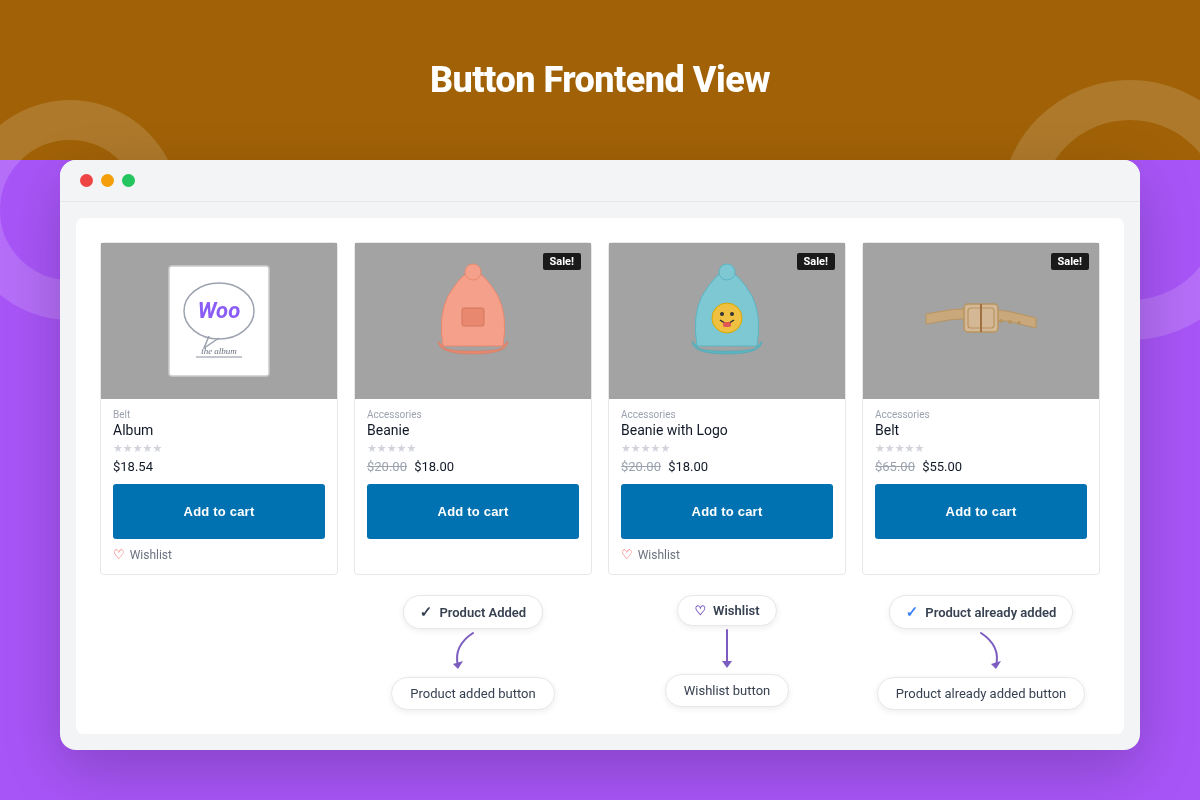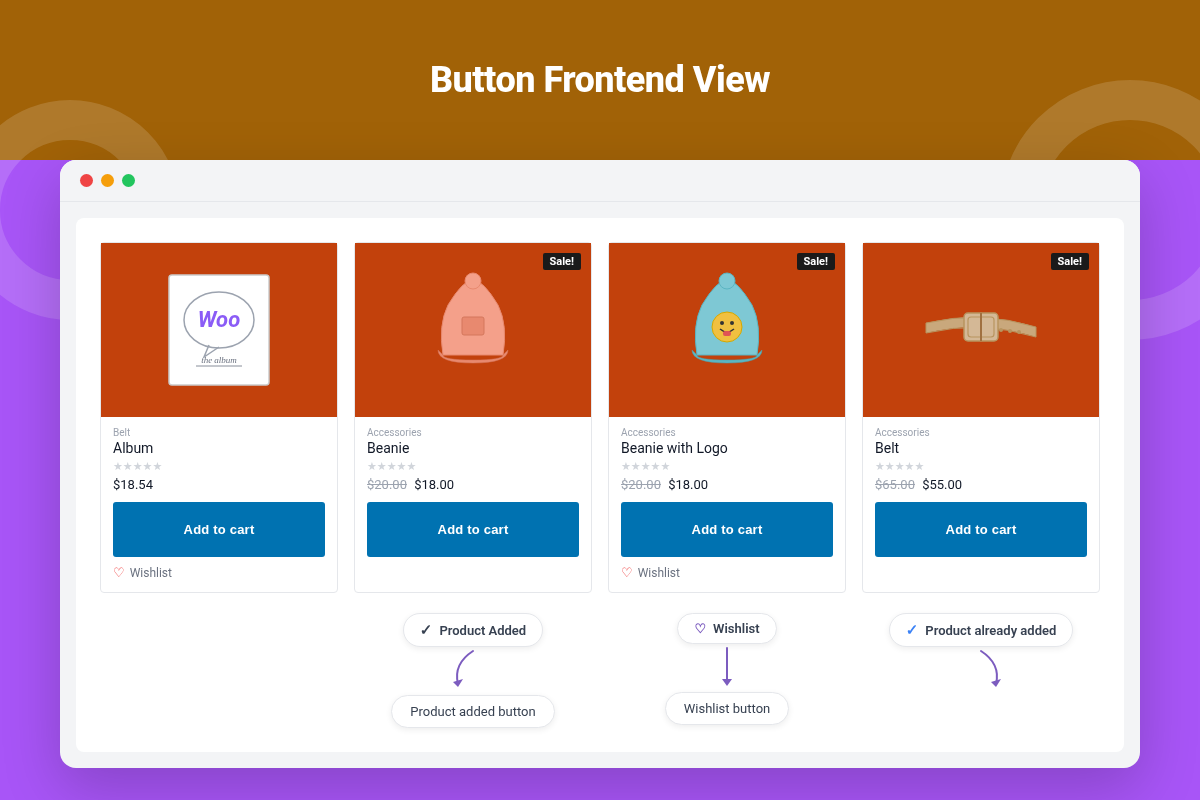--- a/index.html
+++ b/index.html
@@ -99,23 +99,23 @@
 
     .product-card {
       border: 1px solid #e5e7eb;
       border-radius: 4px;
       overflow: visible;
       background: white;
       position: relative;
     }
 
     .product-image-wrap {
-      background: #c2410c;
+      background: #a3a3a3;
       position: relative;
-      height: 174px;
+      height: 156px;
       display: flex;
       align-items: center;
       justify-content: center;
       overflow: hidden;
     }
 
     .sale-badge {
       position: absolute;
       top: 10px;
       right: 10px;
@@ -406,17 +406,18 @@
 
       <div style="display:flex;flex-direction:column;align-items:center;gap:2px;">
         <div class="status-pill">
           <span style="color:#3b82f6;font-size:15px;">✓</span>
           <span>Product already added</span>
         </div>
         <svg width="60" height="40" viewBox="0 0 60 40">
           <path d="M30 2 Q50 15 45 35" stroke="#7c5cbf" stroke-width="2" fill="none" stroke-linecap="round"></path>
           <polygon points="40,33 45,38 50,30" fill="#7c5cbf"></polygon>
         </svg>
+        <div class="label-pill">Product already added button</div>
       </div>
     </div>
 
   </div>
 </div>
 
 </body></html>

